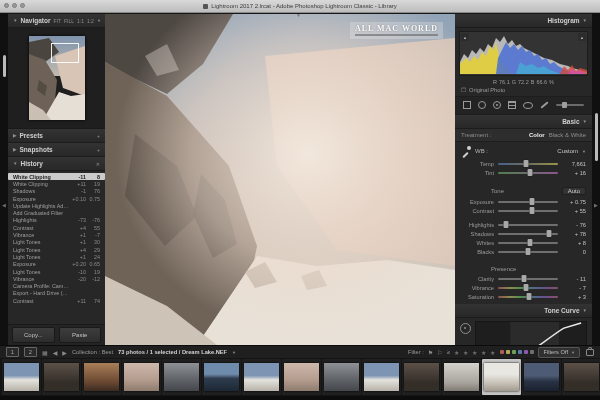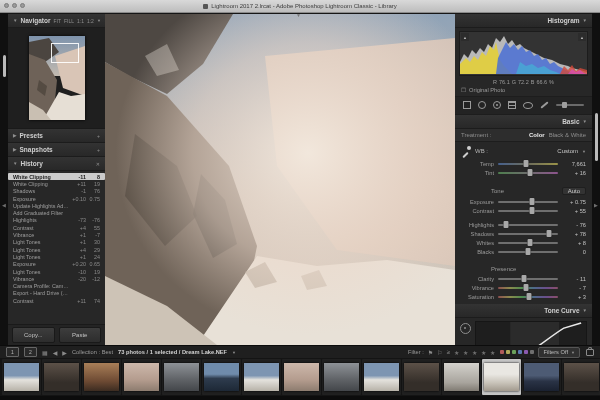--- a/index.html
+++ b/index.html
@@ -320,20 +320,24 @@
       <polygon points="160,42 350,24 350,252 232,236 172,152" fill="#dcc7b8" opacity="0.88"></polygon>
       <polygon points="0,48 62,82 124,152 152,232 132,331 0,331" fill="#6f6358"></polygon>
       <polygon points="30,120 72,152 92,202 60,232 20,182" fill="#564c43" opacity="0.8"></polygon>
       <polygon points="96,160 120,186 132,230 108,244 88,200" fill="#4c443c" opacity="0.7"></polygon>
       <polygon points="92,331 152,242 212,252 282,246 350,256 350,331" fill="#e8e1d7"></polygon>
       <polygon points="0,331 0,262 62,292 112,331" fill="#cdc3b6"></polygon>
       <polygon points="140,258 160,248 172,268 150,274" fill="#b3a698" opacity="0.7"></polygon>
       <polygon points="196,262 214,256 222,272 202,276" fill="#beb1a2" opacity="0.6"></polygon>
       <rect width="350" height="331" fill="url(#fog)"></rect>
     </svg>
+    <div class="watermark">
+      <div class="wm-main">ALL MAC WORLD</div>
+      <div class="wm-line"></div>
+    </div>
   </div>
 
   <div class="rpanel">
     <div class="phead rp">
       <span class="ttl">Histogram</span>
       <span class="tri">▼</span>
     </div>
     <div class="histo">
       <svg width="127" height="42" viewBox="0 0 127 42" preserveAspectRatio="none">
         <polygon fill="#c8c8c8" opacity="0.9" points="0,42 0,30 4,22 8,26 12,18 16,22 20,16 24,20 28,12 32,16 36,6 40,10 44,4 48,12 52,8 56,14 60,12 64,16 68,18 72,20 76,22 80,24 84,26 88,27 92,28 96,30 100,32 104,33 108,34 112,36 116,37 120,38 127,40 127,42"></polygon>

